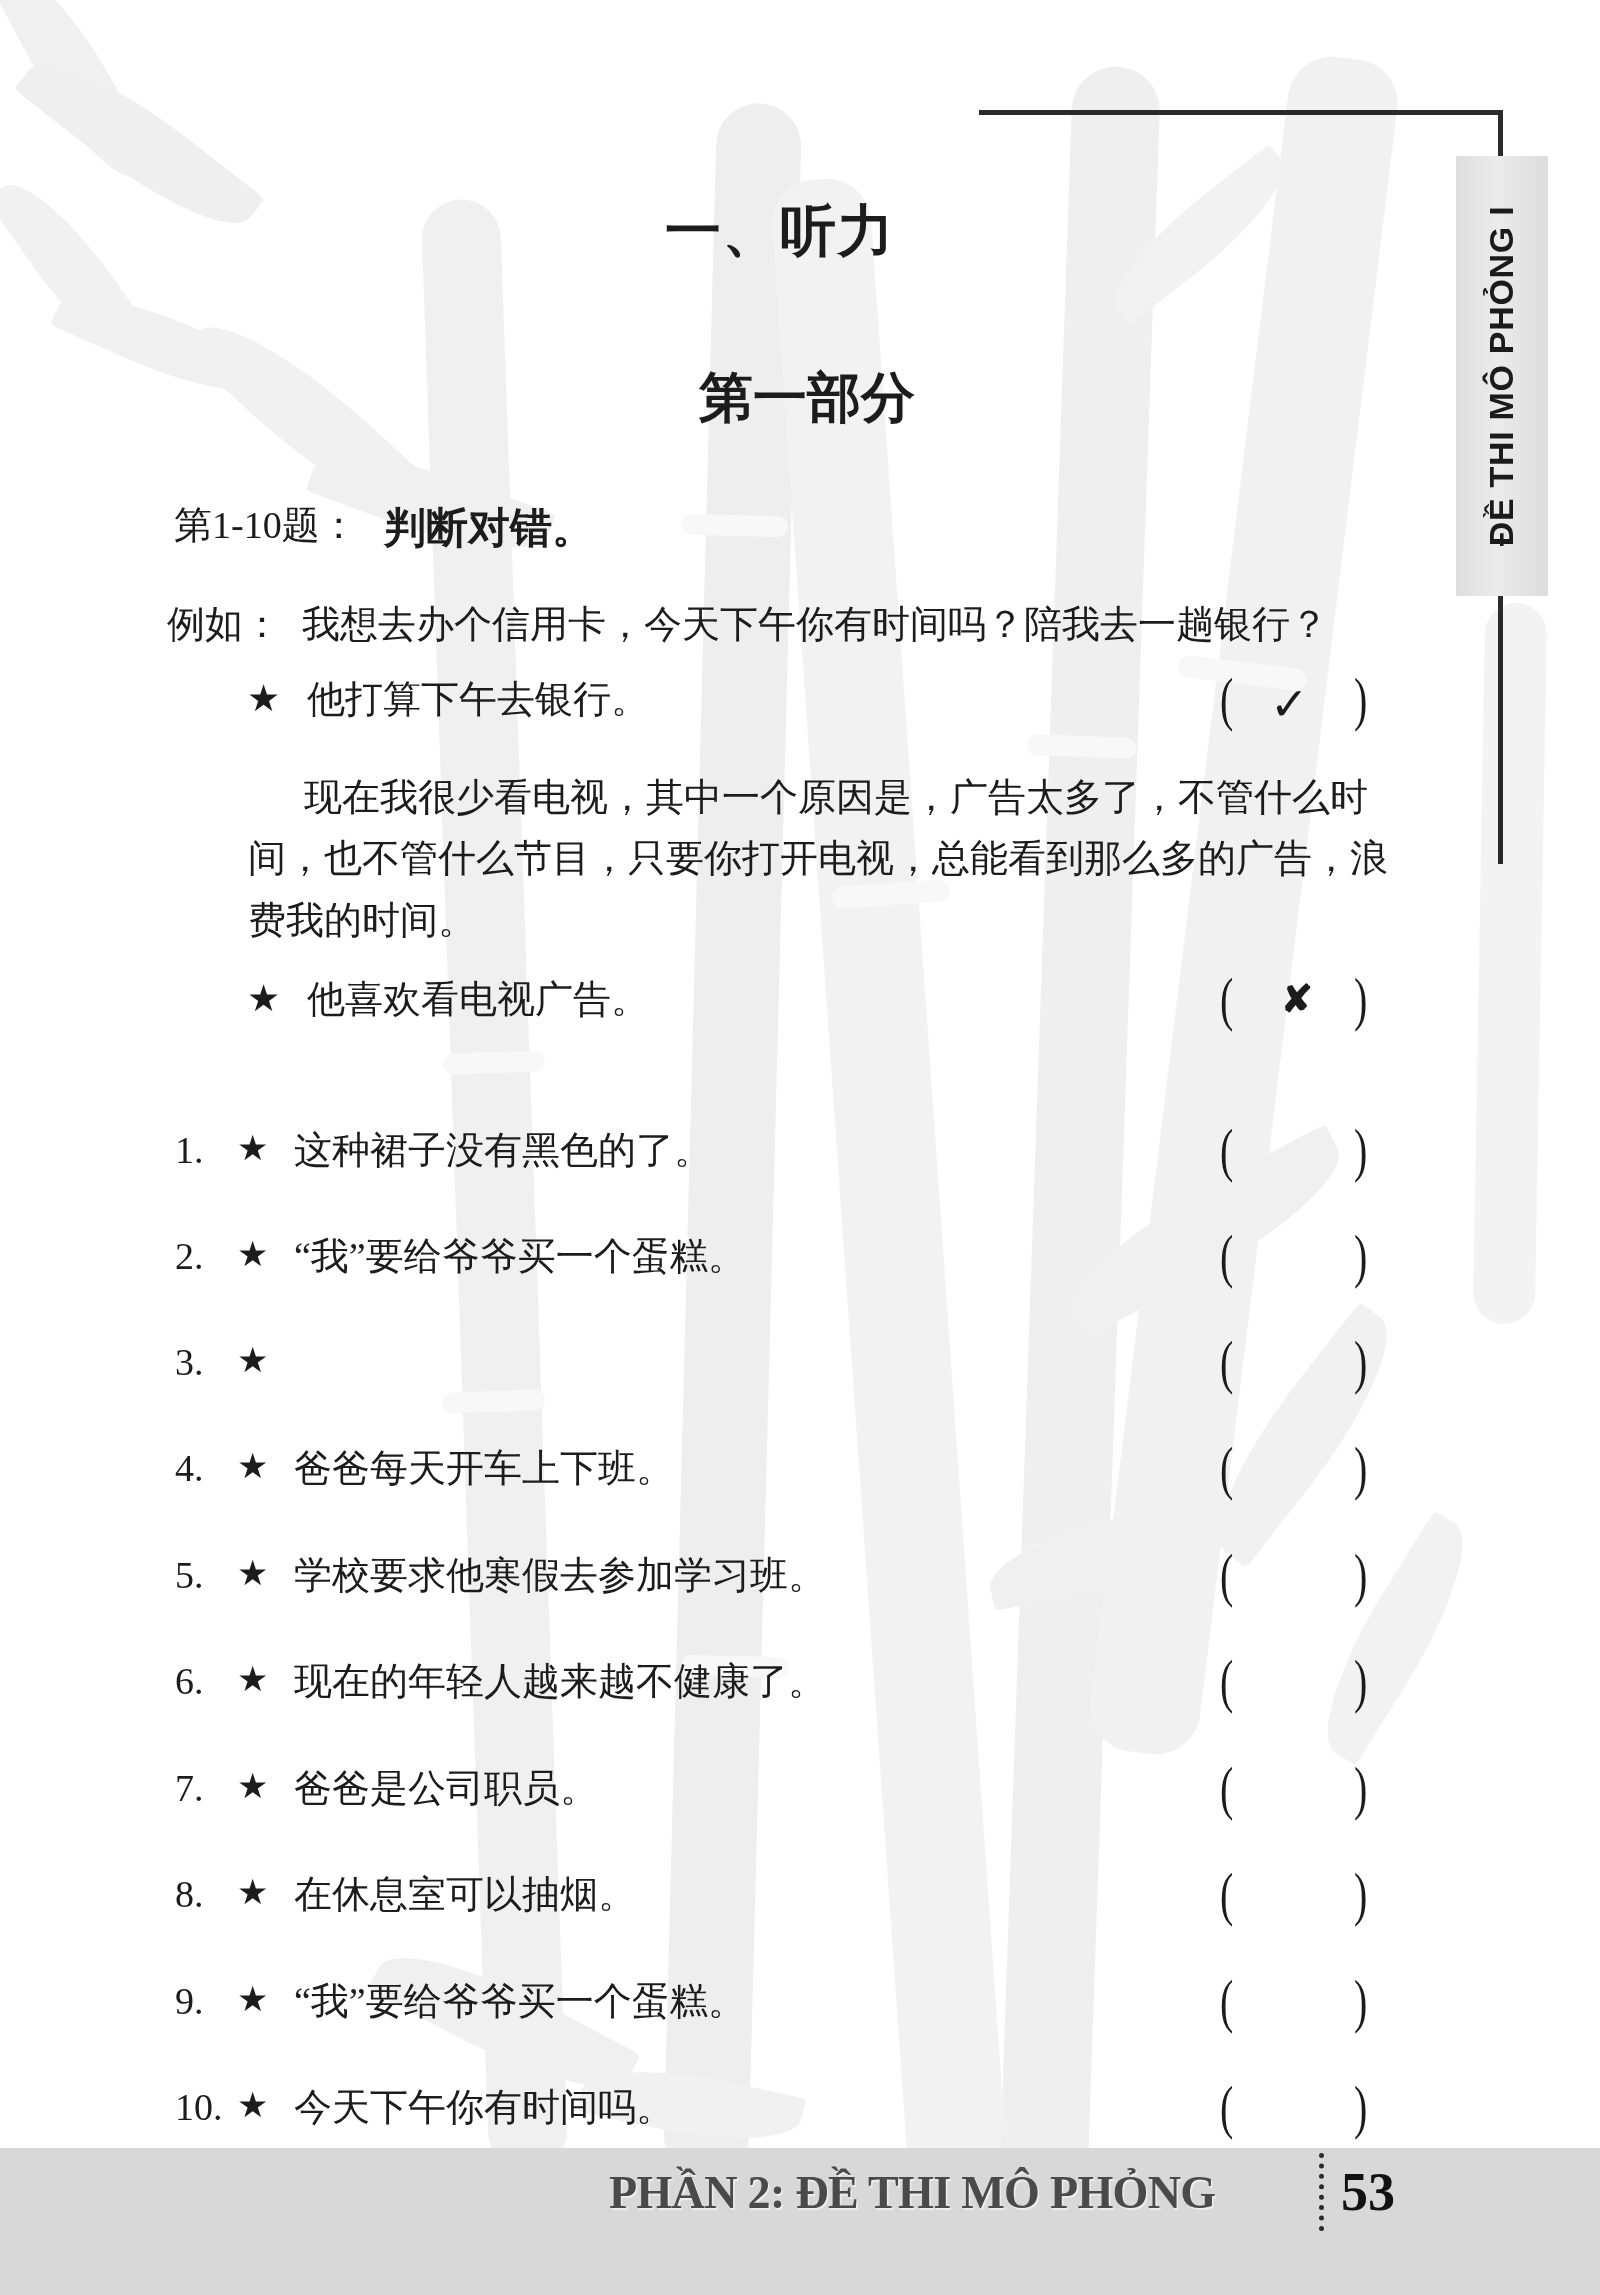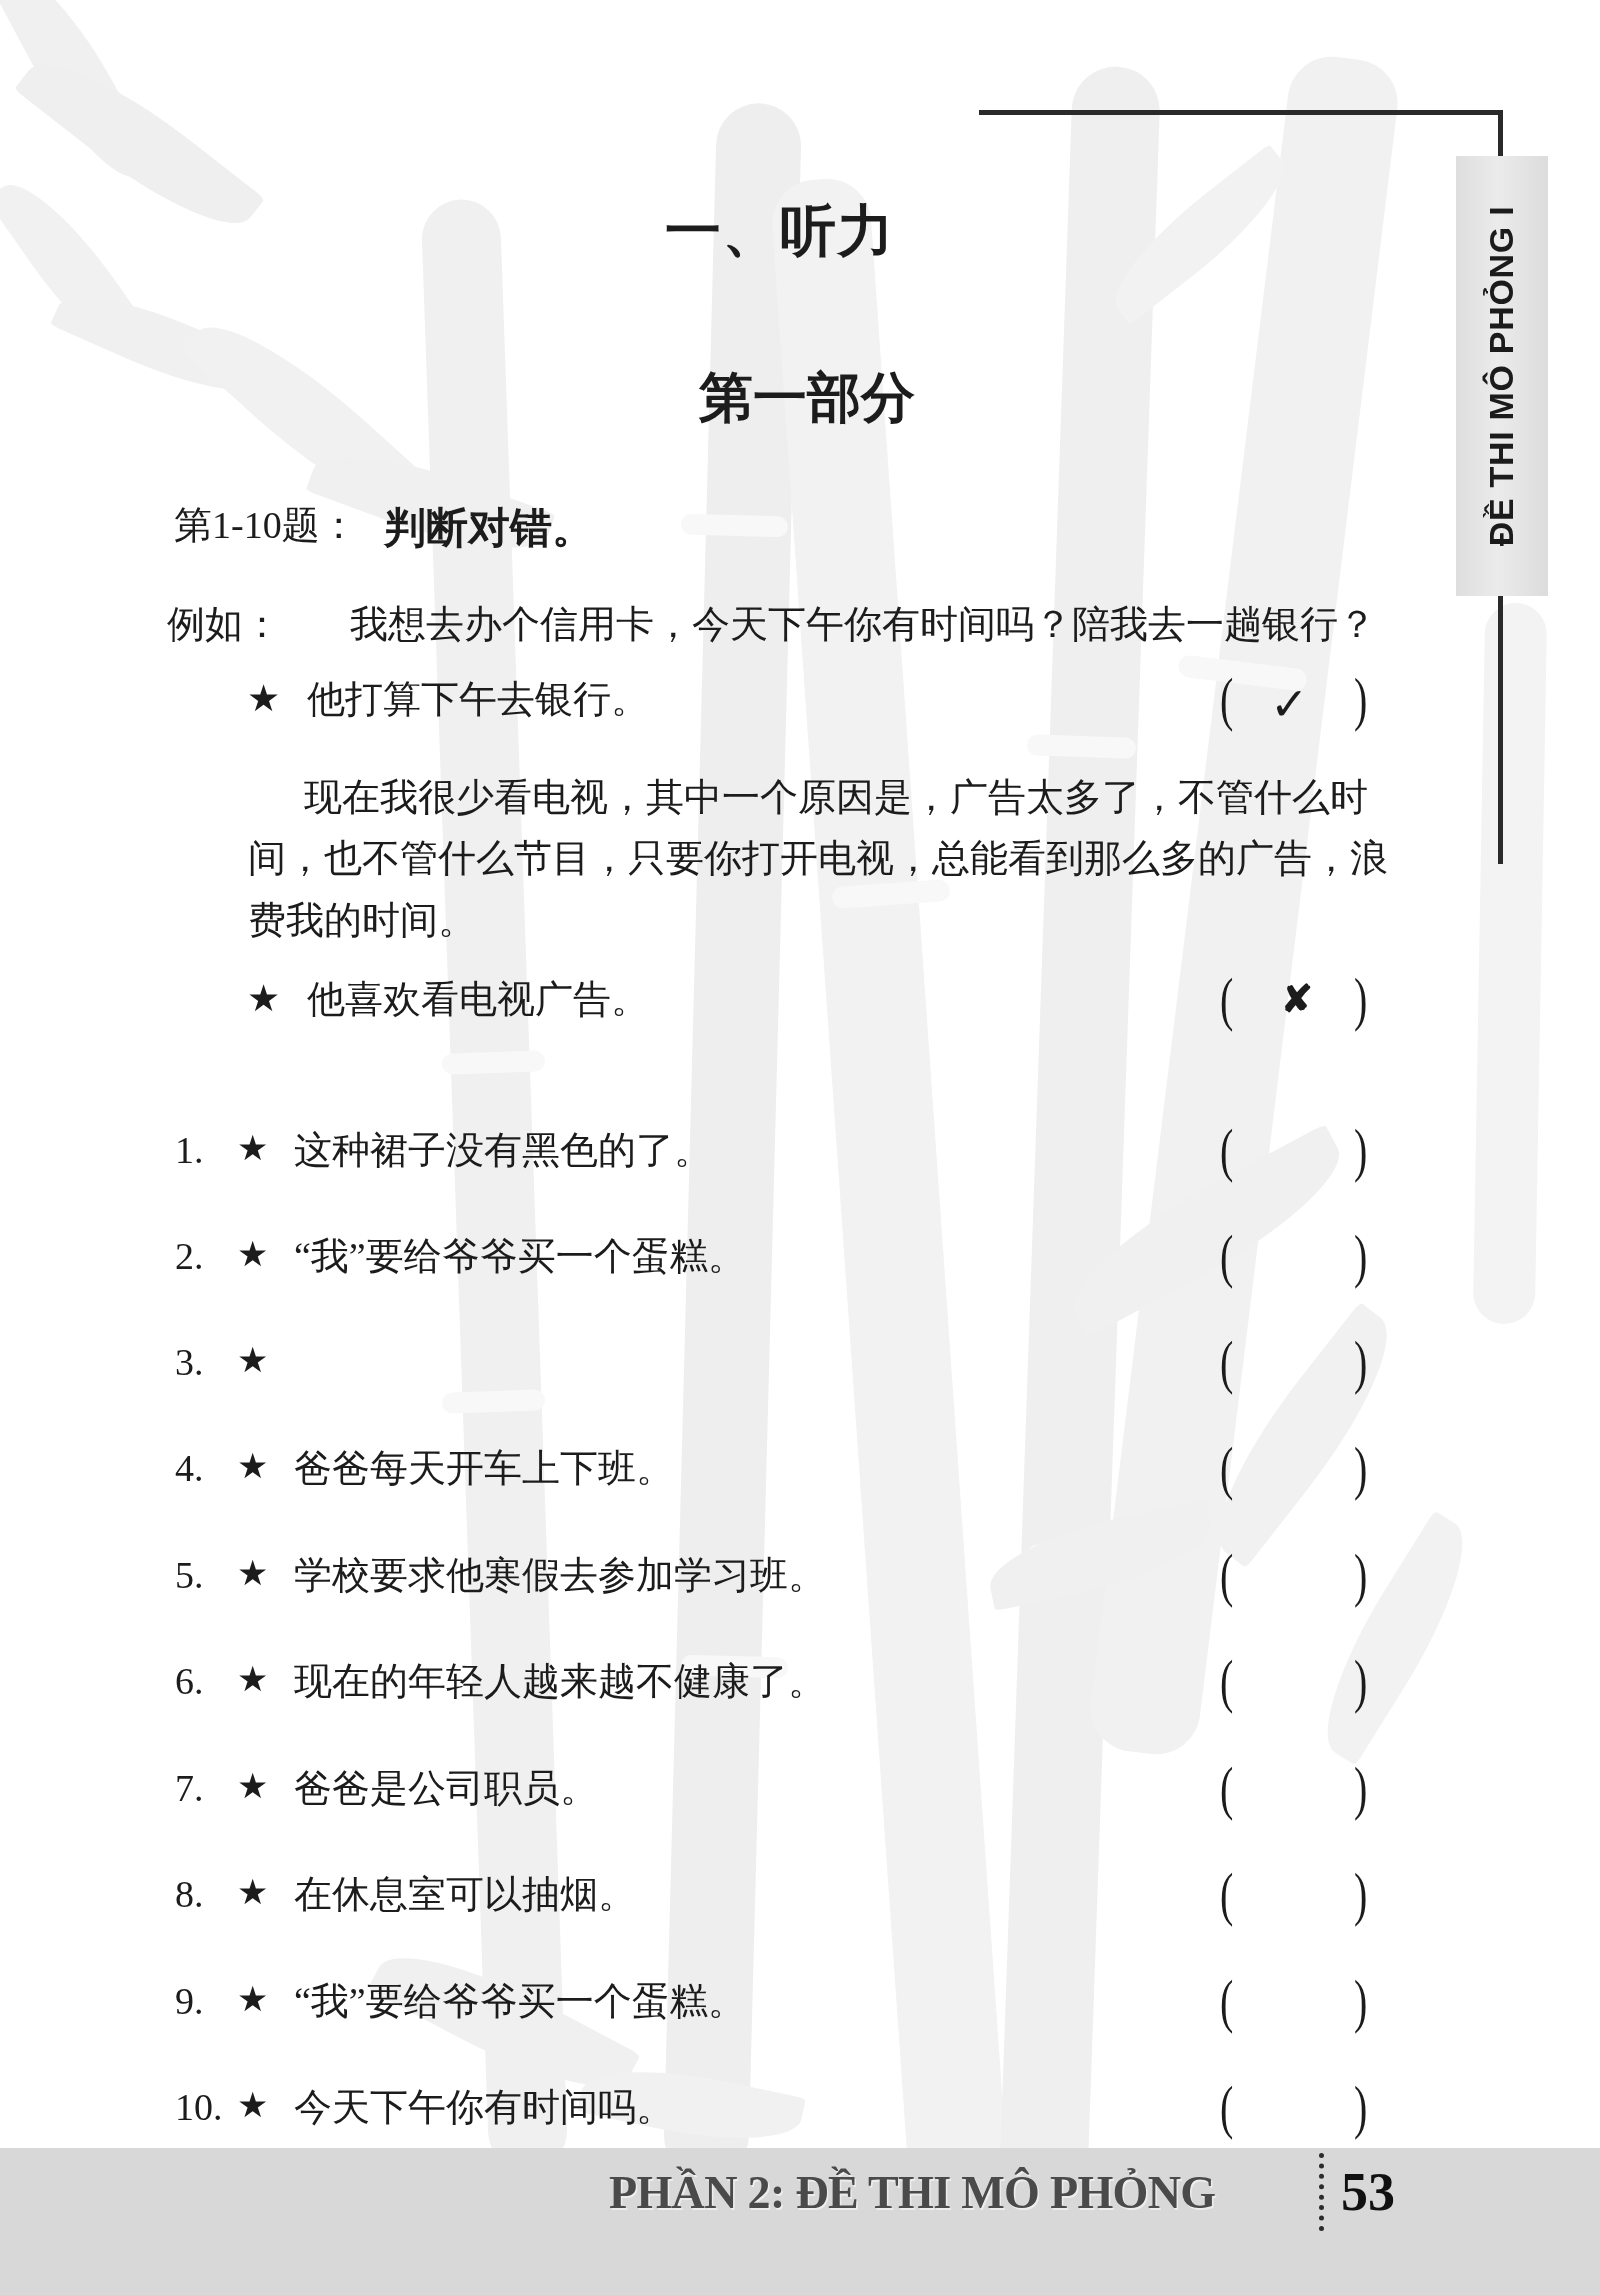--- a/index.html
+++ b/index.html
@@ -24,21 +24,21 @@
          letter-spacing:1.5px;line-height:1.15;z-index:3;}
   .subtitle{position:absolute;left:699px;top:367px;font-size:54px;font-weight:700;
             line-height:1.15;z-index:3;}
   
   .row{position:absolute;left:0;width:1600px;height:57px;z-index:3;}
   .row span{position:absolute;top:0;line-height:1.25;white-space:nowrap;}
   .fs{font-size:38px;}
   .instr-range{left:174px;font-size:38px;}
   .instr-task{left:376px;font-size:42px;font-weight:700;top:-2.9px;margin-left:8px;}
   .ex-label{left:167px;}
-  .ex-dialogue{left:302px;margin-left:48px;}
+  .ex-dialogue{left:302px;}
   .ex-star{left:247px;font-size:37px;}
   .ex-text{left:307px;}
   .q-num{left:175px;}
   .q-star{left:237px;font-size:35px;top:1.5px;}
   .q-text{left:294px;}
   .paren{font-size:40px;transform:scaleY(1.5);transform-origin:50% 55%;}
   .p-open{left:1220px;}
   .p-close{left:1354px;}
   .mark-check{left:1270px;font-size:46px;top:-4.4px;}
   .mark-x{left:1281px;font-size:38px;font-weight:700;}

